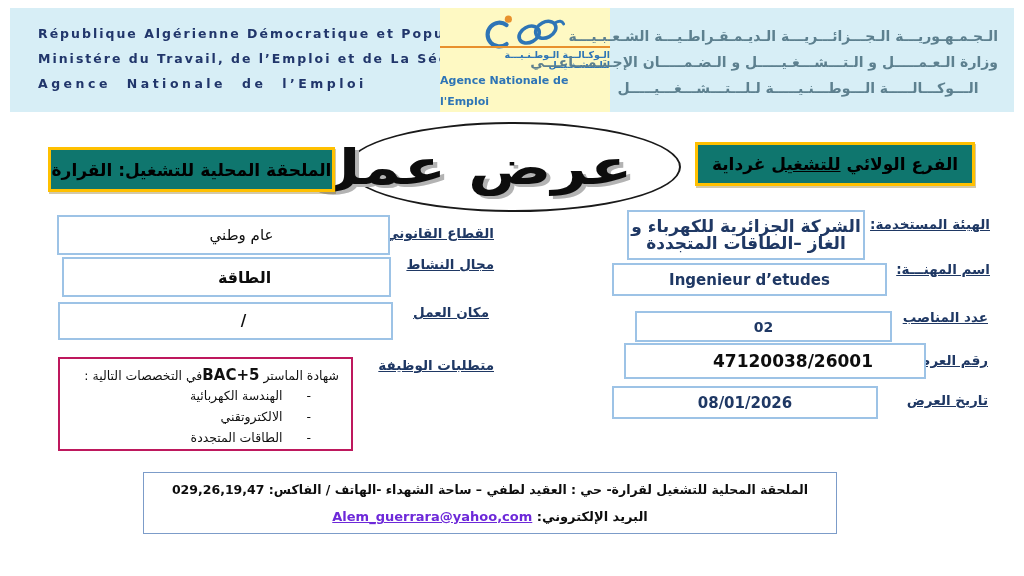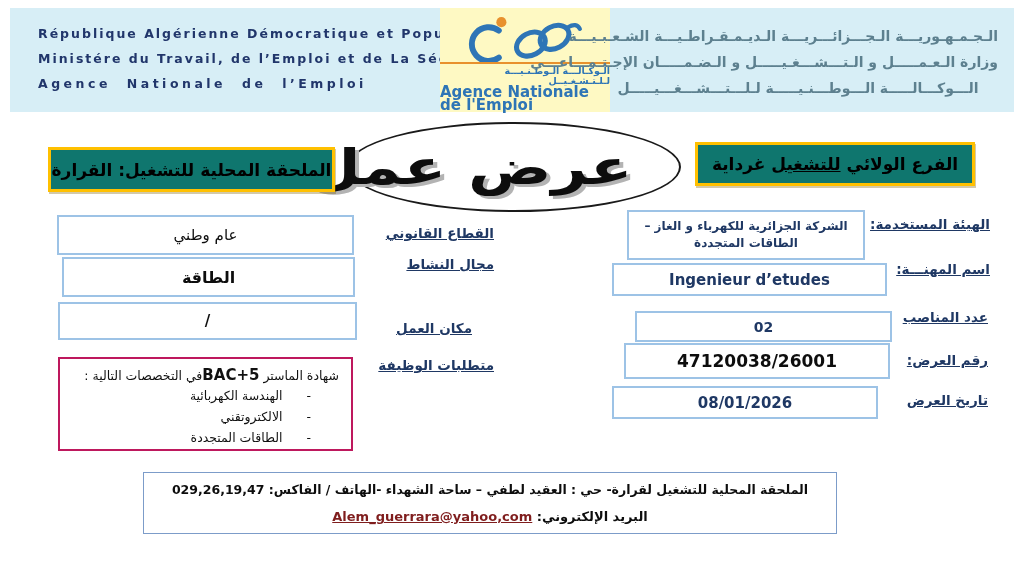--- a/index.html
+++ b/index.html
@@ -9,21 +9,21 @@
   
   .header-band{position:absolute;left:10px;top:8px;width:1004px;height:104px;background:#d7eef6;}
   .hdr-fr{position:absolute;left:28px;top:13px;color:#21366b;font-weight:bold;
           font-size:12.5px;letter-spacing:2px;line-height:25px;white-space:nowrap;}
   .hdr-fr .line3{letter-spacing:3.5px;word-spacing:8px;}
   .logo-panel{position:absolute;left:430px;top:0px;width:170px;height:104px;background:#fef9c3;
               display:flex;flex-direction:column;align-items:center;justify-content:flex-start;}
   .logo-art{margin-top:4px;}
   .logo-ar{color:#2e75b6;font-size:9.5px;font-weight:bold;direction:rtl;line-height:10px;
            border-top:2px solid #e8912d;padding-top:2px;margin-top:-4px;}
-  .logo-fr{color:#2e75b6;font-size:15px;font-weight:bold;line-height:13px;}
+  .logo-fr{color:#2e75b6;font-size:11px;font-weight:bold;line-height:21px;}
   .hdr-ar{position:absolute;right:16px;top:15px;width:400px;text-align:center;direction:rtl;
           color:#5d808f;font-weight:bold;font-size:14px;line-height:26px;white-space:nowrap;}
 
   
   .title-ellipse{position:absolute;left:347px;top:122px;width:330px;height:86px;
                  background:#fff;border:2px solid #1a1a1a;border-radius:50%;
                  display:flex;align-items:center;}
   .title-text{font-size:46px;font-weight:bold;color:#0d0d0d;direction:rtl;
               transform:scale(1.35,1.05);text-shadow:3px 3px 0 #b3b3b3;}
 
@@ -37,23 +37,23 @@
   .u{text-decoration:underline;}
 
   
   .lbl{position:absolute;color:#1f3864;font-weight:bold;font-size:13.5px;
        text-decoration:underline;direction:rtl;white-space:nowrap;}
 
   
   .vbox{position:absolute;background:#fff;border:2px solid #9dc3e6;
         display:flex;align-items:center;justify-content:center;text-align:center;}
   .navy{color:#1f3864;font-weight:bold;}
-  .blk{color:#0d0d0d;}
+  .blk{color:#0d0d0d;padding-left:36px;}
 
-  .employer-box{left:627px;top:210px;width:234px;height:46px;font-size:12px;line-height:17px;direction:rtl;text-align:center;}
+  .employer-box{left:627px;top:210px;width:234px;height:46px;font-size:17px;line-height:17px;direction:rtl;text-align:center;}
   .job-box{left:612px;top:263px;width:271px;height:29px;font-size:15px;}
   .pos-box{left:635px;top:311px;width:253px;height:27px;font-size:14px;}
   .offerno-box{left:624px;top:343px;width:262px;height:32px;font-size:17px;font-weight:bold;}
   .date-box{left:612px;top:386px;width:262px;height:29px;font-size:15px;}
 
   .sector-box{left:57px;top:215px;width:293px;height:36px;font-size:15px;direction:rtl;}
   .activity-box{left:62px;top:257px;width:289px;height:36px;font-size:16px;font-weight:bold;direction:rtl;}
   .place-box{left:58px;top:302px;width:295px;height:34px;font-size:15px;font-weight:bold;}
 
   
@@ -65,21 +65,21 @@
   .req-item{display:flex;direction:rtl;gap:24px;padding-right:28px;font-size:12.5px;
             margin-top:3px;line-height:18px;}
 
   
   .footer-box{position:absolute;left:143px;top:472px;width:692px;height:60px;background:#fff;
               border:1.5px solid #7c9cc9;display:flex;flex-direction:column;align-items:center;
               justify-content:center;gap:12px;direction:rtl;}
   .footer-l1{font-size:12.5px;font-weight:bold;color:#0d0d0d;white-space:nowrap;}
   .footer-l2{font-size:13px;font-weight:bold;color:#0d0d0d;}
   .phone{direction:ltr;display:inline-block;}
-  .email-link{color:#7f1d1d;text-decoration:underline;direction:ltr;display:inline-block;}
+  .email-link{color:#6d28d9;text-decoration:underline;direction:ltr;display:inline-block;}
 </style>
 </head>
 <body>
 
 <div class="page">
 
   <div class="header-band">
     <div class="hdr-fr">
       <div>République Algérienne Démocratique et Populaire</div>
       <div>Ministére du Travail, de l’Emploi et de La Sécurité Sociale</div>
@@ -133,21 +133,21 @@
   </div>
   <div class="vbox offerno-box blk">
     <span>47120038/26001</span>
   </div>
   <div class="vbox date-box navy">
     <span>08/01/2026</span>
   </div>
 
   <div class="lbl" style="right:530px;top:225px;">القطاع القانوني</div>
   <div class="lbl" style="right:530px;top:256px;">مجال النشاط</div>
-  <div class="lbl" style="right:552px;top:304px;margin-top:16px;">مكان العمل</div>
+  <div class="lbl" style="right:535px;top:304px;">مكان العمل</div>
   <div class="lbl" style="right:530px;top:357px;">متطلبات الوظيفة</div>
 
   <div class="vbox sector-box blk">
     <span>عام وطني</span>
   </div>
   <div class="vbox activity-box blk">
     <span>الطاقة</span>
   </div>
   <div class="vbox place-box blk">
     <span>/</span>

